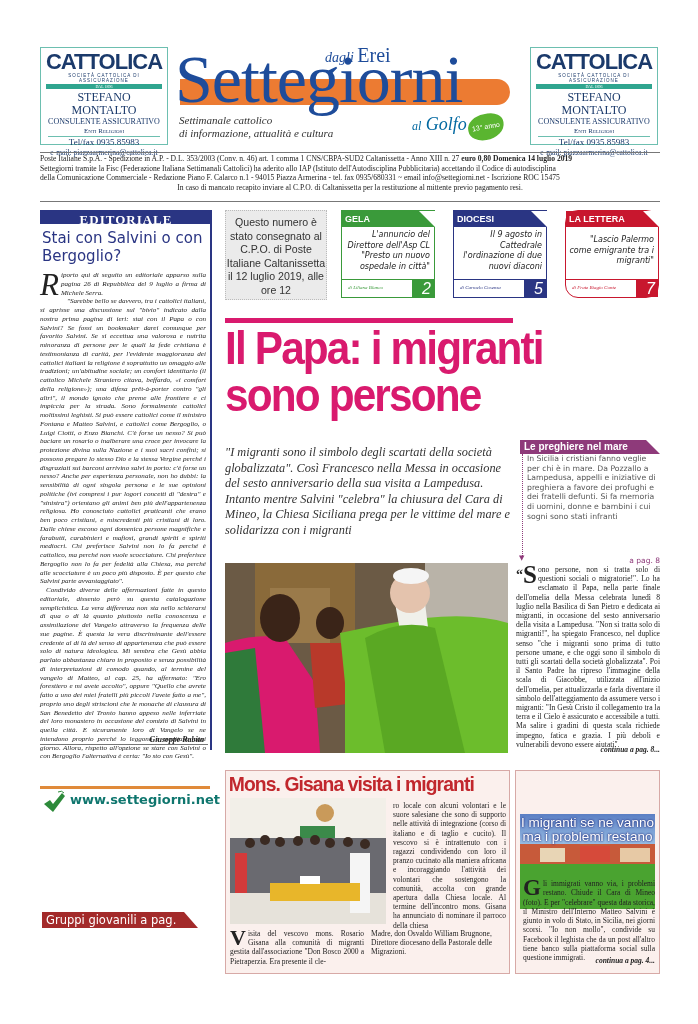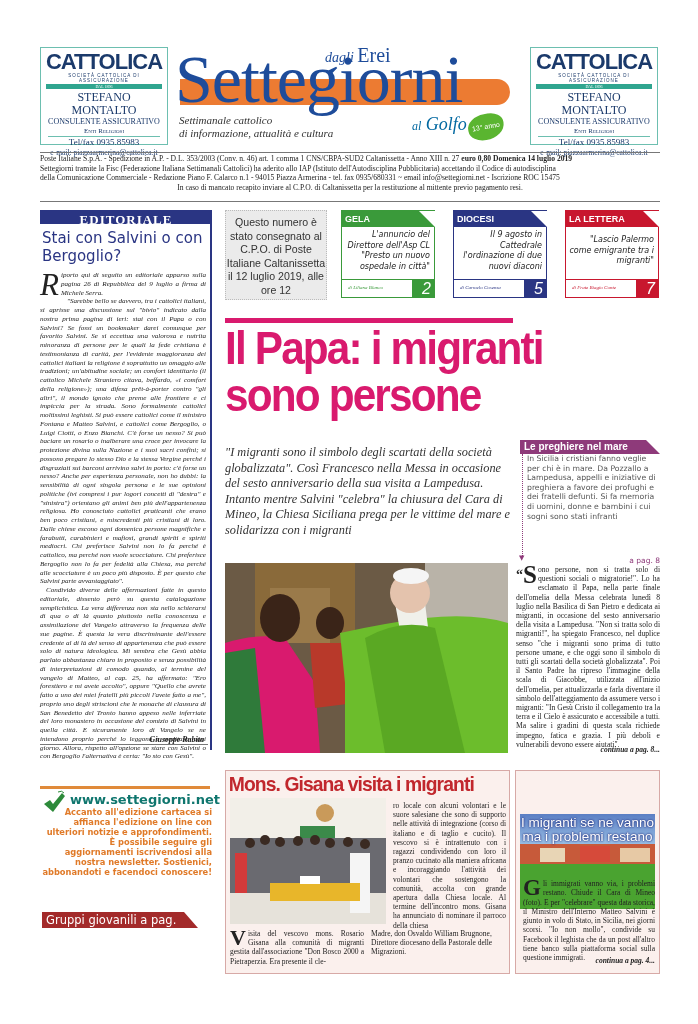--- a/index.html
+++ b/index.html
@@ -164,21 +164,21 @@
   </div>
 </div>
 <div class="tbox" style="left:453px; border-color:#2a3583;">
   <div class="tbox-head" style="background:#2a3583;">DIOCESI</div>
   <div class="tbox-text">Il 9 agosto in Cattedrale l'ordinazione di due nuovi diaconi</div>
   <div class="tbox-foot" style="border-color:#2a3583;">
     <span class="tbox-author" style="color:#2a3583;">di Carmelo Cosenza</span>
     <span class="tbox-num" style="background:#2a3583;">5</span>
   </div>
 </div>
-<div class="tbox" style="left:565px; border-color:#c8172e;">
+<div class="tbox" style="left:565px; border-color:#c8172e;border-radius:13px;">
   <div class="tbox-head" style="background:#c8172e;">LA LETTERA</div>
   <div class="tbox-text" style="padding-top:8px;">"Lascio Palermo come emigrante tra i migranti"</div>
   <div class="tbox-foot" style="border-color:#c8172e;">
     <span class="tbox-author" style="color:#c8172e;">di Frate Biagio Conte</span>
     <span class="tbox-num" style="background:#c8172e;">7</span>
   </div>
 </div>
 
 <div class="pinkbar"></div>
 <div class="headline">
@@ -217,21 +217,20 @@
 </div>
 <div class="papa-cont">continua a pag. 8...</div>
 
 <div class="web">
   <div class="web-line"></div>
   <svg class="hand" viewBox="0 0 24 26">
     <path d="M2 14 L8 10 L11 14 L20 3 L23 6 L11 22 Z" fill="#2d8a3a"></path>
     <path d="M16 2 Q20 0 22 3" stroke="#2d8a3a" stroke-width="1" fill="none"></path>
   </svg>
   <div class="web-url">www.settegiorni.net</div>
-  <div class="web-text">Accanto all'edizione cartacea si affianca l'edizione on line con ulteriori notizie e approfondimenti. È possibile seguire gli aggiornamenti iscrivendosi alla nostra newsletter. Sostienici, abbonandoti e facendoci conoscere!</div>
 </div>
 
 <div class="giov">
   <div class="giov-bar">Gruppi giovanili a pag. 4</div>
 </div>
 
 <div class="gisana">
   <div class="gisana-title">Mons. Gisana visita i migranti</div>
   <div class="gisana-photo">
     <svg width="156" height="126" viewBox="0 0 156 126">

